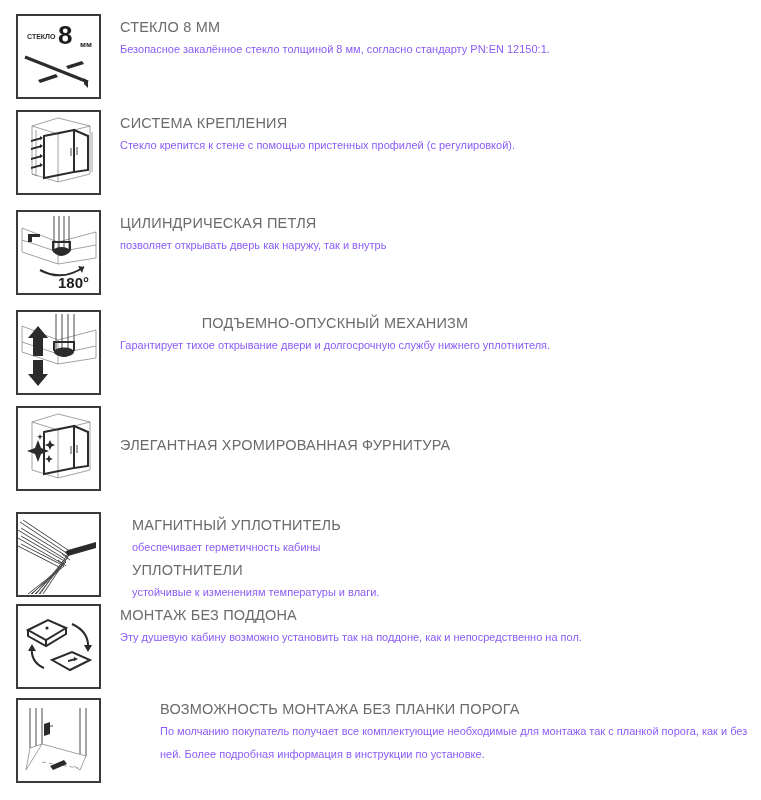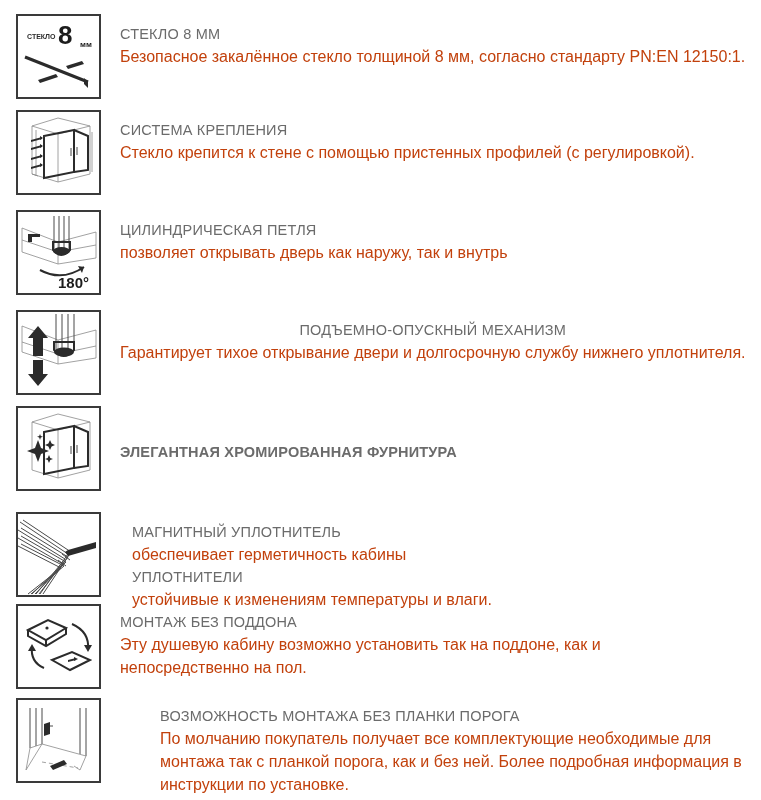--- a/index.html
+++ b/index.html
@@ -36,47 +36,46 @@
     overflow: hidden;
   }
   .icon-box svg {
     display: block;
     width: 100%;
     height: 100%;
   }
   .text-col {
     margin-left: 19px;
     padding-top: 2px;
-    margin-top: 7px;
   }
   .feat-title {
     font-size: 14.5px;
     line-height: 22px;
     letter-spacing: 0.2px;
     color: #6b6b6b;
     white-space: nowrap;
   }
   .feat-desc {
-    font-size: 16px;
+    font-size: 11px;
     line-height: 23px;
-    color: #c2410c;
+    color: #8b5cf6;
   }
   .feat-desc.wrap {
     max-width: 600px;
     white-space: normal;
   }
   .feat-desc.nowrap {
     white-space: nowrap;
   }
   
   .row-0 { top: 14px; }
   .row-1 { top: 110px; }
   .row-2 { top: 210px; }
   .row-3 { top: 310px; text-align: center; }
-  .row-4 { top: 406px; font-weight: bold; }
+  .row-4 { top: 406px; }
   .row-5 { top: 512px; gap: 12px; }
   .row-6 { top: 604px; }
   .row-7 { top: 698px; gap: 40px; }
 
   .row-4 .text-col { padding-top: 28px; }
   .row-6 .text-col { padding-top: 0px; }
   .row-7 .text-col { padding-top: 0px; }
 
   .glass-label {
     font-size: 7px;

